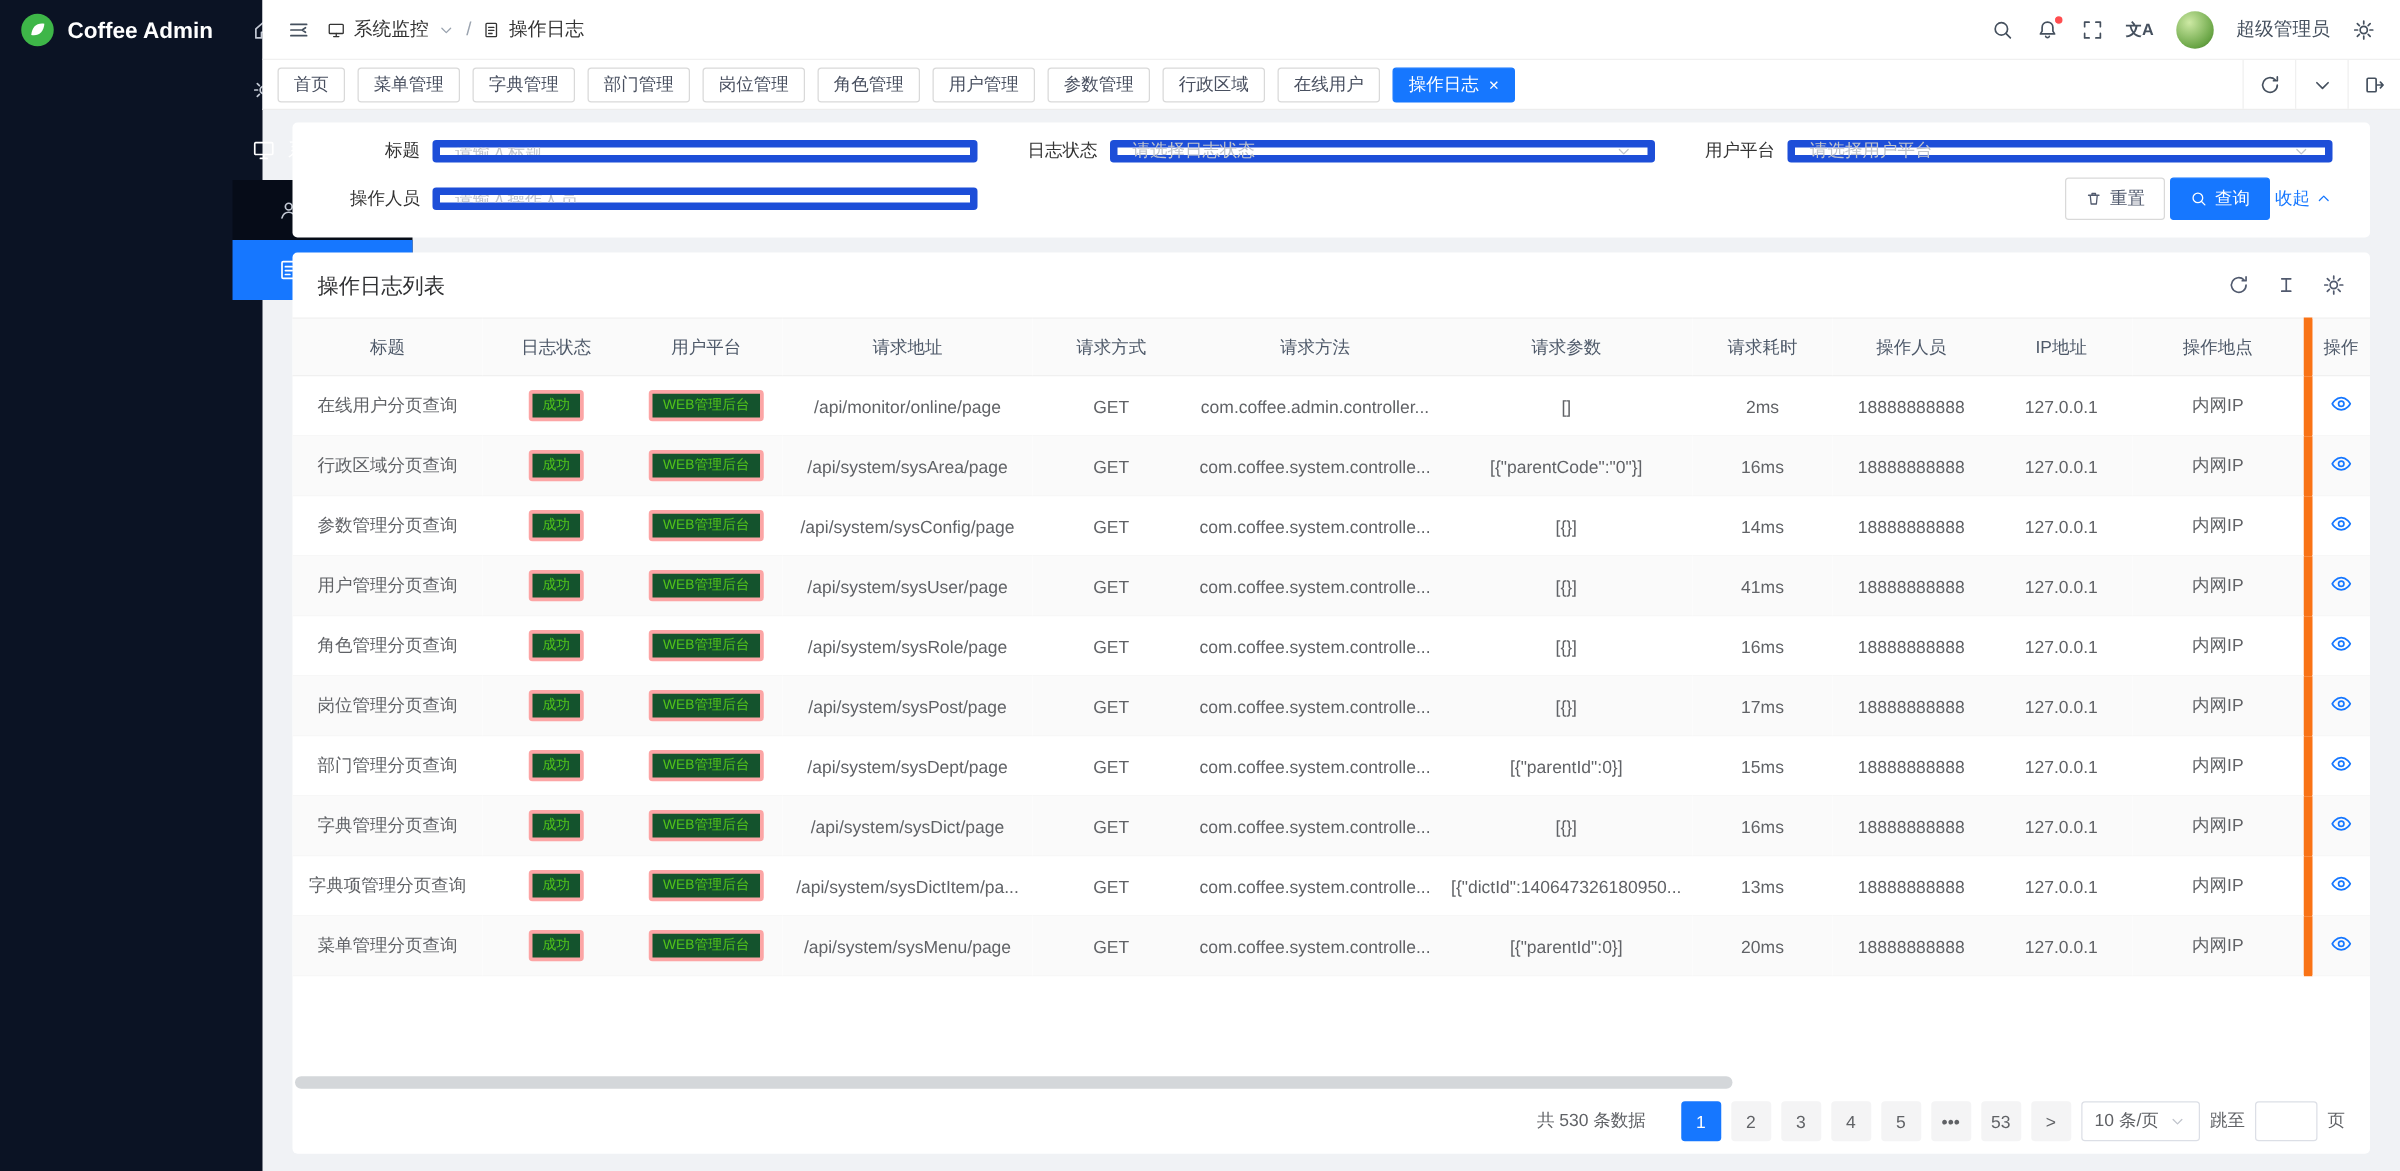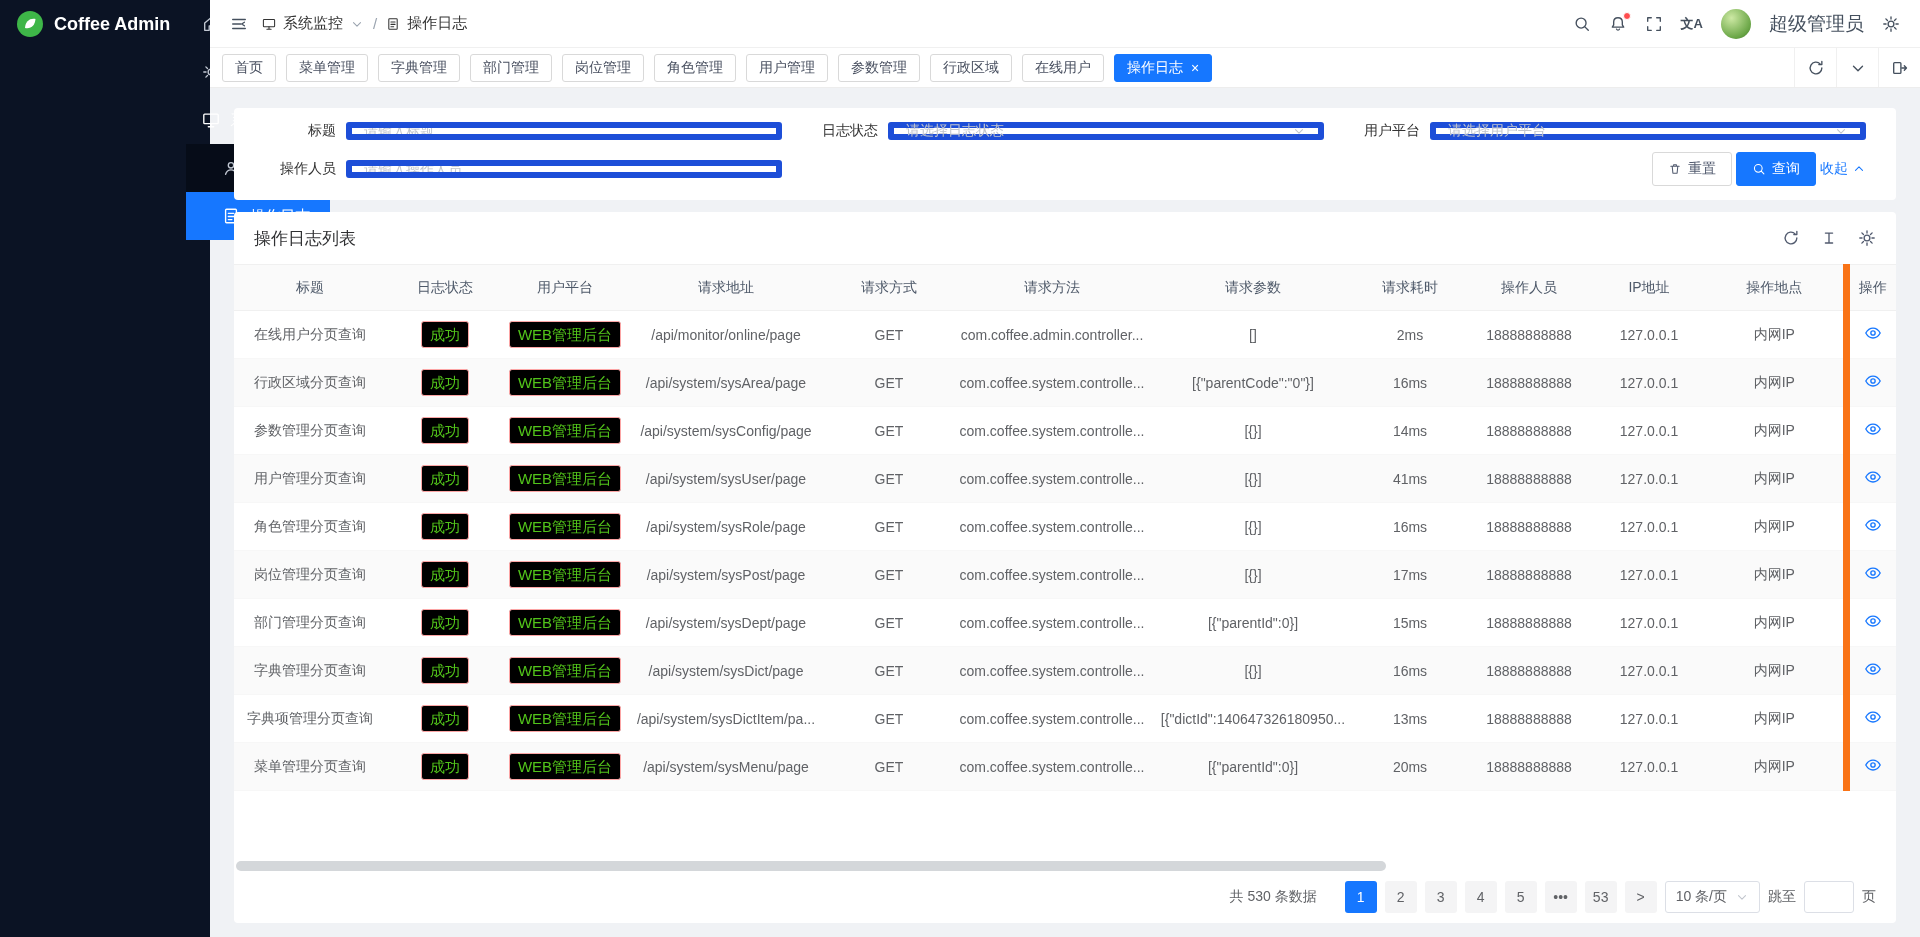--- a/index.html
+++ b/index.html
@@ -23,32 +23,32 @@
   
   .main{flex:1;display:flex;flex-direction:column;min-width:0}
   .topbar{height:48px;background:#fff;display:flex;align-items:center;padding:0 20px;border-bottom:1px solid #f0f0f0;gap:14px}
   .crumb{display:flex;align-items:center;gap:7px;font-size:15px;color:#333}
   .crumb .sep{color:#9aa3af;margin:0 2px}
   .top-right{margin-left:auto;display:flex;align-items:center;gap:18px;color:#45505e}
   .icon-btn{display:flex;align-items:center;justify-content:center;cursor:pointer;position:relative}
   .badge-dot{position:absolute;top:-3px;right:-4px;width:8px;height:8px;background:#ff4d4f;border-radius:50%;border:1px solid #fff}
   .translate{font-size:13px;font-weight:bold;cursor:pointer}
   .avatar{width:30px;height:30px;border-radius:50%;background:radial-gradient(circle at 35% 30%,#cde9a4,#69a545 70%,#41712a);cursor:pointer}
-  .username{font-size:19px;cursor:pointer}
+  .username{font-size:15px;cursor:pointer}
 
   
   .tabbar{height:40px;background:#fff;border-bottom:1px solid #ededed;display:flex;align-items:center;padding-left:12px;gap:10px}
   .tab{height:28px;display:inline-flex;align-items:center;padding:0 12px;border:1px solid #d9d9d9;border-radius:3px;font-size:14px;color:#495060;background:#fff;cursor:pointer;white-space:nowrap}
   .tab.active{background:#1677ff;border-color:#1677ff;color:#fff;gap:8px}
   .tab-close{font-size:14px;line-height:1;cursor:pointer}
   .tab-tools{margin-left:auto;display:flex;align-self:stretch}
   .tab-tool{width:42px;display:flex;align-items:center;justify-content:center;border-left:1px solid #f0f0f0;color:#45505e;cursor:pointer}
 
   
-  .content{flex:1;padding:20px 24px 14px;display:flex;flex-direction:column;min-height:0}
+  .content{flex:1;padding:10px 24px 14px;display:flex;flex-direction:column;min-height:0}
 
   .filter-panel{background:#fff;border-radius:4px;padding:14px 30px}
   .fgrid{display:grid;grid-template-columns:1fr 1fr 1fr;gap:12px 24px;align-items:center}
   .fitem{display:flex;align-items:center;gap:10px}
   .flabel{width:72px;text-align:right;color:#333;font-size:14px;flex-shrink:0}
   .finput,.fselect{flex:1;height:18px;border:6px solid #1d4ed8;border-radius:3px;background:#fff;font-size:14px;padding:0 12px;color:#333;outline:none}
   .finput::placeholder{color:#c0c4cc}
   .fselect{display:flex;align-items:center;justify-content:space-between;cursor:pointer}
   .fselect .ph{color:#c0c4cc}
   .fselect .chev{color:#c0c4cc}
@@ -60,21 +60,21 @@
   .table-card{flex:1;margin-top:12px;background:#fff;border-radius:4px;display:flex;flex-direction:column;min-height:0}
   .card-head{height:52px;display:flex;align-items:center;padding:0 20px}
   .card-title{font-size:17px;color:#303133}
   .card-tools{margin-left:auto;display:flex;align-items:center;gap:20px;color:#515a6e}
 
   table{width:100%;border-collapse:collapse;table-layout:fixed;font-size:14px}
   thead th{height:46px;background:#fafafa;color:#4e5969;font-weight:500;text-align:center;border-top:1px solid #f0f0f0;border-bottom:1px solid #f0f0f0;overflow:hidden;white-space:nowrap}
   tbody td{height:48px;text-align:center;color:#606266;border-bottom:1px solid #f7f7f7;overflow:hidden;white-space:nowrap;padding:0 4px}
   tbody tr:nth-child(even){background:#fafafa}
   .col-op{border-left:7px solid #f97316}
-  .tag{display:inline-block;padding:2px 8px;font-size:15px;border-radius:3px;border:1px solid #fca5a5;color:#52c41a;background:#000000;line-height:1.4}
+  .tag{display:inline-block;padding:2px 8px;font-size:11px;border-radius:3px;border:3px solid #fca5a5;color:#52c41a;background:#14532d;line-height:1.4}
   .eye{color:#1677ff;cursor:pointer;display:inline-flex}
 
   .spacer{flex:1}
   .hscroll{padding:0 2px;height:10px}
   .hthumb{width:1150px;height:10px;background:#d4d7da;border-radius:5px;cursor:grab}
 
   .pagination{height:52px;display:flex;align-items:center;justify-content:flex-end;gap:8px;padding:0 20px;color:#606266;font-size:14px}
   .total{margin-right:20px}
   .page{min-width:32px;height:32px;padding:0 4px;border-radius:3px;background:#f4f4f5;display:inline-flex;align-items:center;justify-content:center;cursor:pointer;color:#606266}
   .page.active{background:#1677ff;color:#fff}

